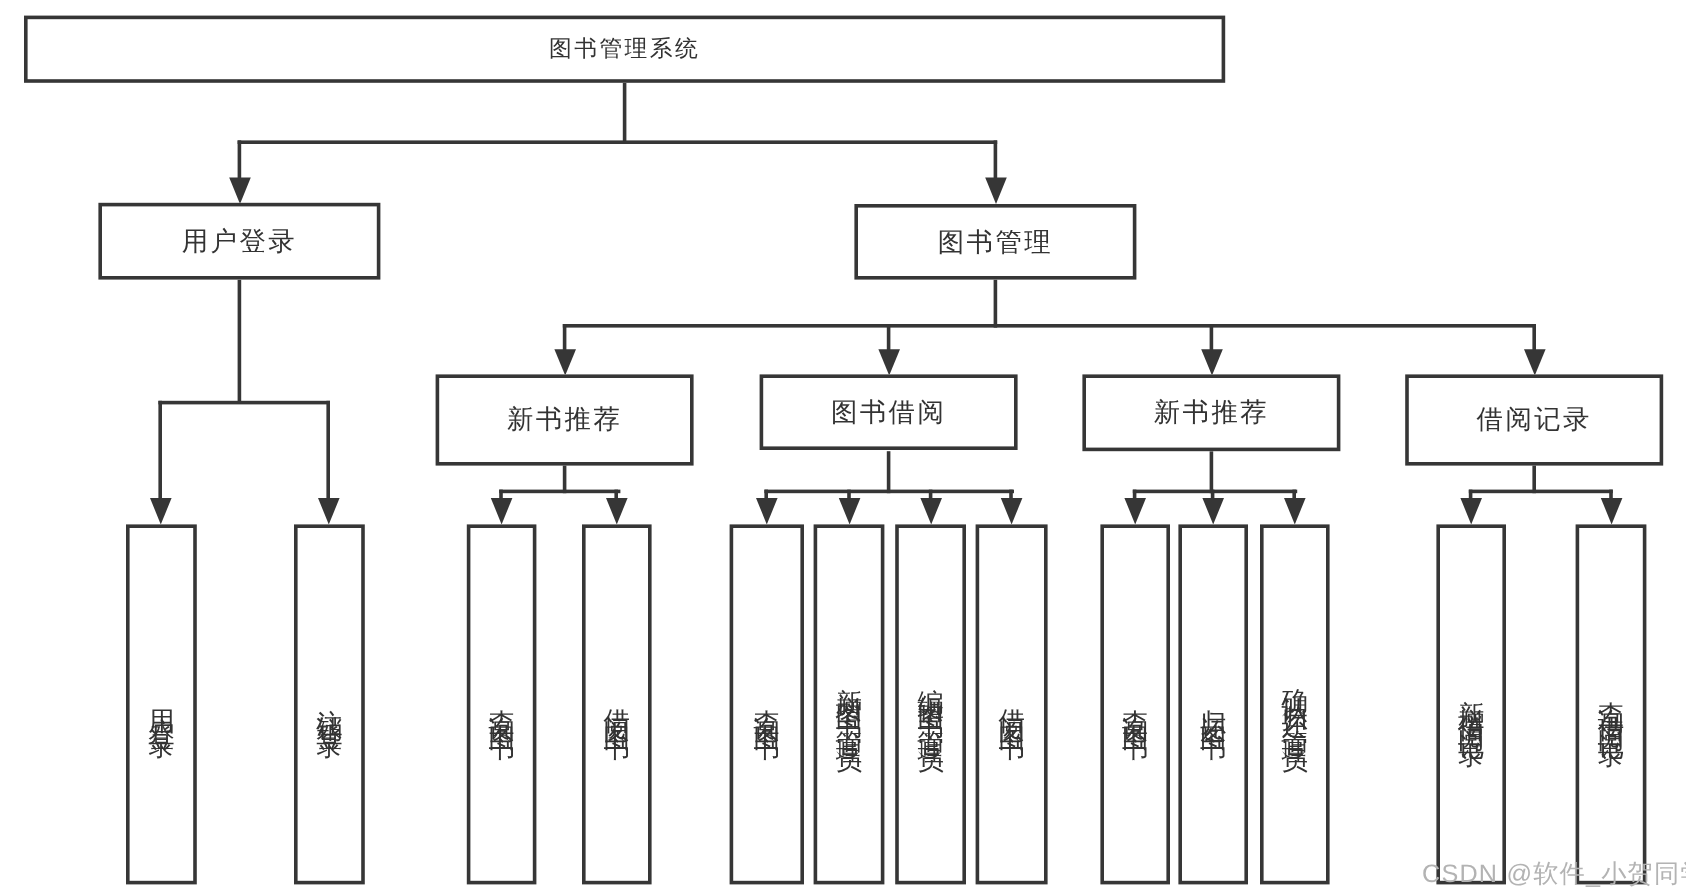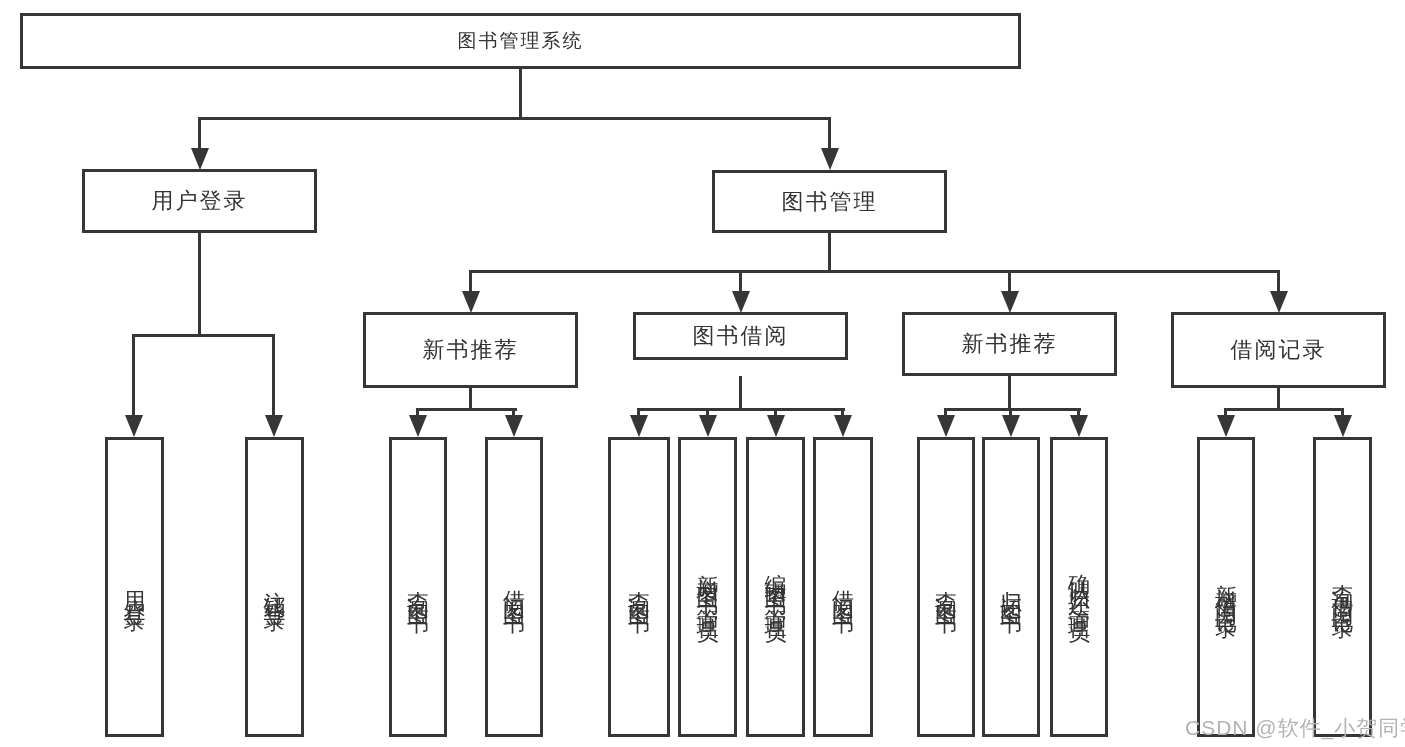--- a/index.html
+++ b/index.html
@@ -130,21 +130,21 @@
   <div class="node" style="left:82px;top:169px;width:235px;height:64px;">
     <span class="lbl">用户登录</span>
   </div>
   <div class="node" style="left:712px;top:170px;width:235px;height:63px;">
     <span class="lbl">图书管理</span>
   </div>
 
   <div class="node" style="left:363px;top:312px;width:215px;height:76px;">
     <span class="lbl">新书推荐</span>
   </div>
-  <div class="node" style="left:633px;top:312px;width:215px;height:48px;">
+  <div class="node" style="left:633px;top:312px;width:215px;height:63px;">
     <span class="lbl">图书借阅</span>
   </div>
   <div class="node" style="left:902px;top:312px;width:215px;height:64px;">
     <span class="lbl">新书推荐</span>
   </div>
   <div class="node" style="left:1171px;top:312px;width:215px;height:76px;">
     <span class="lbl">借阅记录</span>
   </div>
 
   <div class="node leaf" style="left:105px;top:437px;width:59px;height:300px;">

